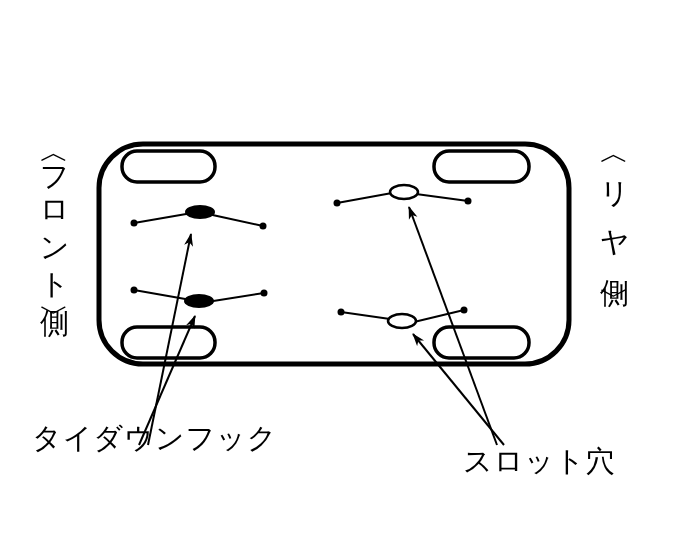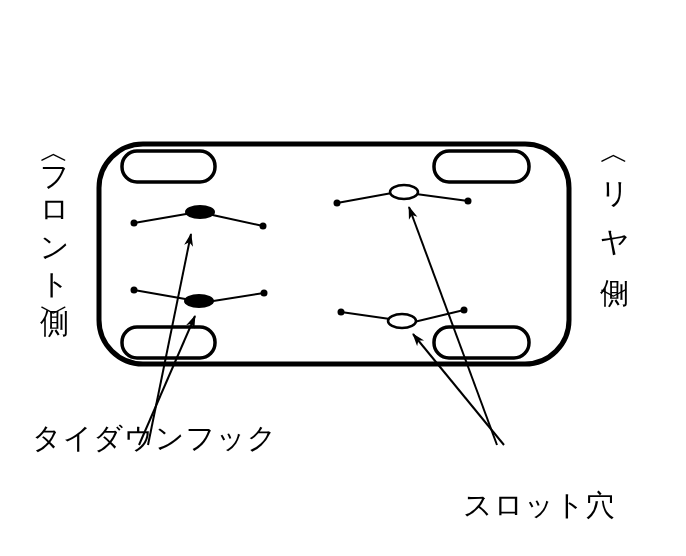--- a/index.html
+++ b/index.html
@@ -48,21 +48,20 @@
     top: 146px;
     letter-spacing: 15px;
   }
   .label-tiedown {
     left: 32px;
     top: 424px;
   }
   .label-slot {
     left: 463px;
     top: 447px;
-    margin-top: 44px;
   }
 </style>
 </head>
 <body>
 
 <div class="canvas">
 
   <svg class="diagram-svg" viewBox="0 0 686 556" xmlns="http://www.w3.org/2000/svg">
     <defs>
       <marker id="arrowhead" markerWidth="14" markerHeight="12" refX="12" refY="5" orient="auto" markerUnits="userSpaceOnUse">

